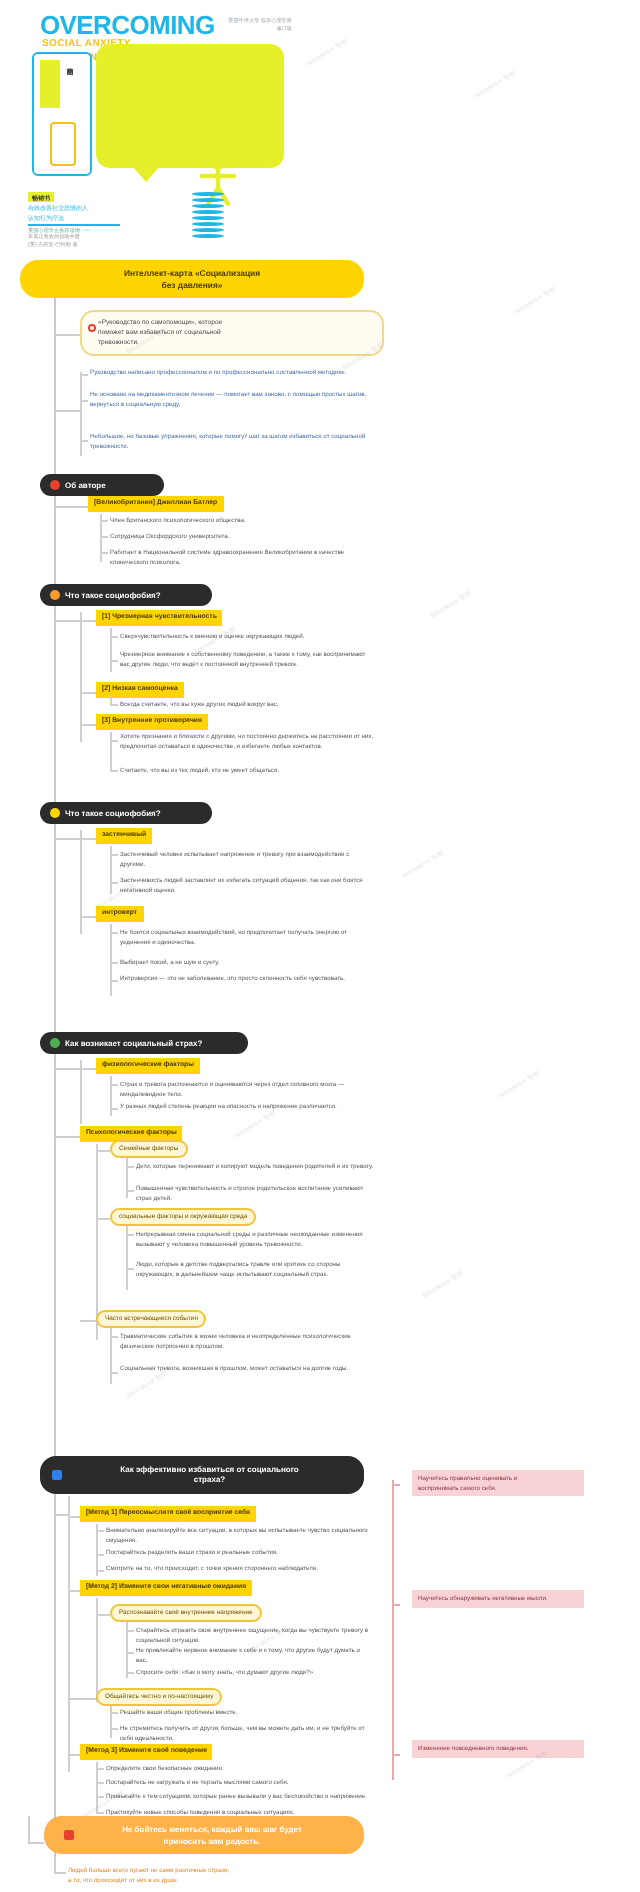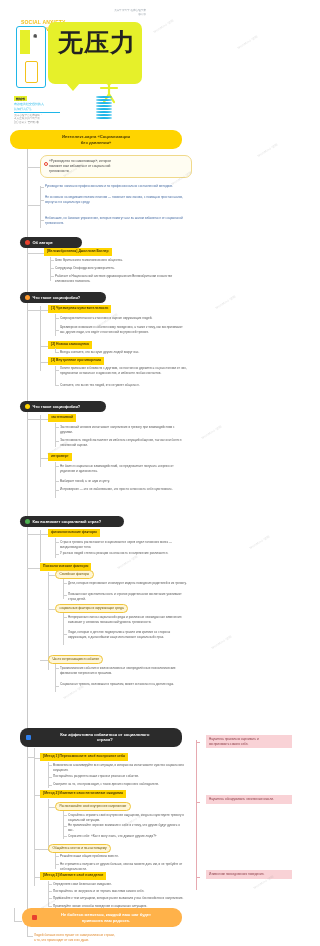--- a/index.html
+++ b/index.html
@@ -106,27 +106,27 @@
 
   
   .wm { position:absolute; color:rgba(150,150,150,0.30); font-size:3px; transform:rotate(-32deg); white-space:nowrap; pointer-events:none; letter-spacing:0.3px;}
 </style>
 </head>
 <body>
 
 <div class="page">
 
   <div class="cover">
+    <div class="cover-title">OVERCOMING</div>
     <div class="cover-sub" style="white-space:pre-line">SOCIAL ANXIETY
 AND SHYNESS</div>
     <div class="cover-topright" style="white-space:pre-line">英国牛津大学  临床心理学家
 修订版</div>
 
     <div class="cover-bubble"></div>
-    <div class="cn-big cn1">无压力</div>
 
     <div class="cover-leftcard">
       <div class="lc-strip"></div>
       <div class="lc-txt">自助指南</div>
       <div class="lc-fig"></div>
     </div>
 
     <svg class="cover-person" viewBox="0 0 26 26">
       <circle cx="13" cy="4" r="3" fill="#e6f02a"></circle>
       <path d="M13 7 L13 16 M13 16 L8 24 M13 16 L18 24 M5 10 L21 10" stroke="#e6f02a" stroke-width="2.2" fill="none" stroke-linecap="round"></path>

